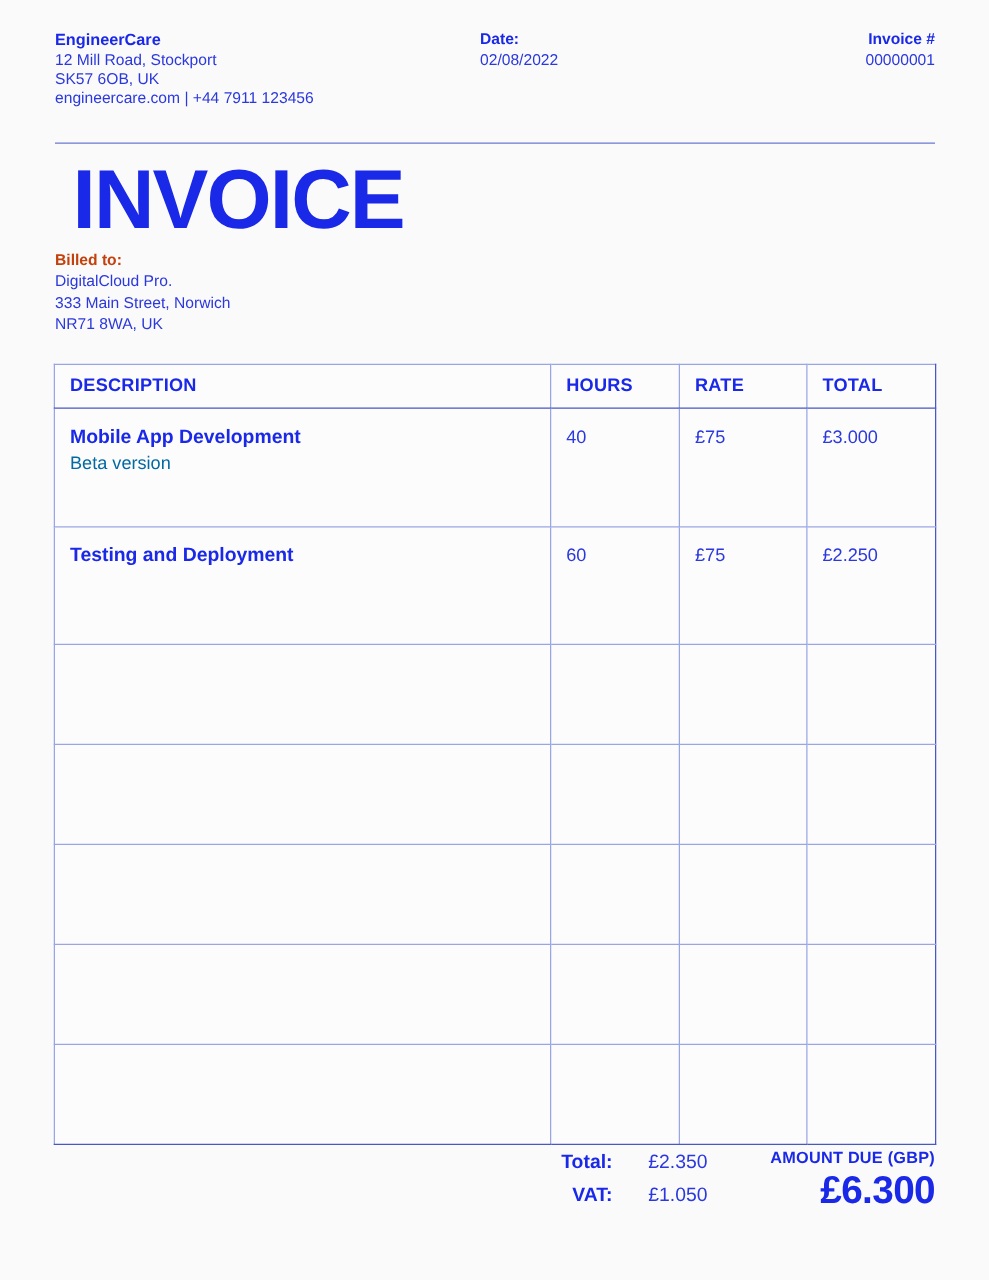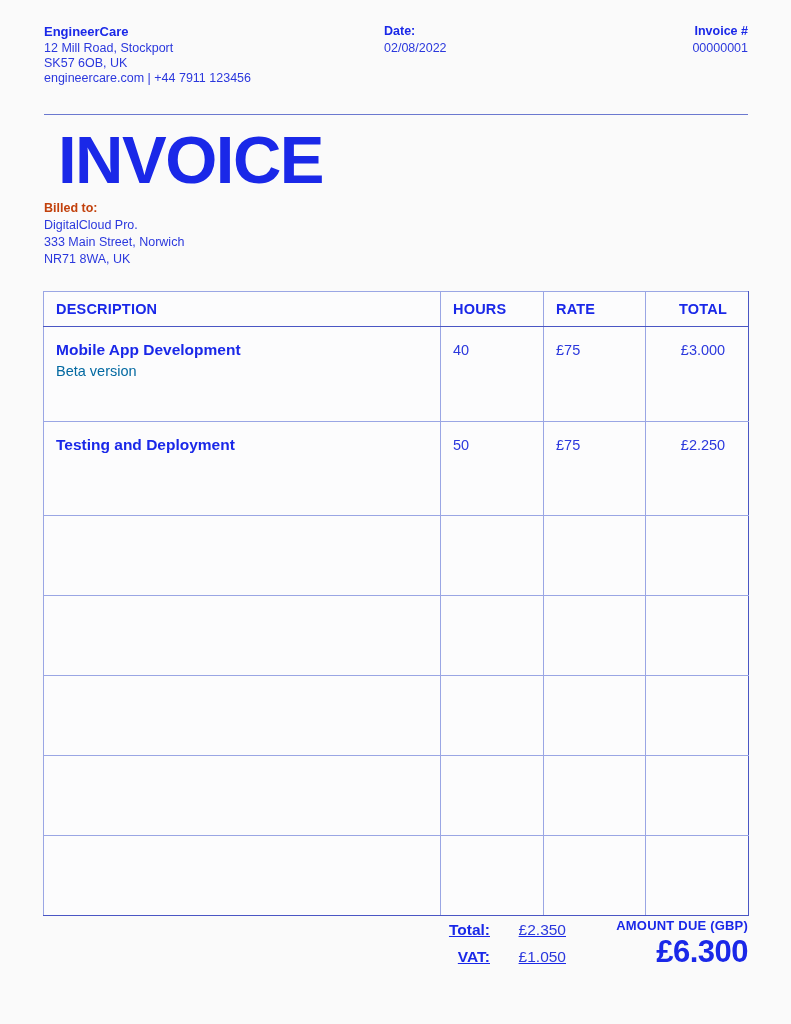--- a/index.html
+++ b/index.html
@@ -118,21 +118,20 @@
   .invoice-table td {
     border: 1px solid #9aa6e4;
     padding: 0;
     vertical-align: top;
     background: #fcfcfd;
   }
   
   .invoice-table th.th-total,
   .invoice-table td.td-total {
     border-left-color: #4a56c4;
-    text-align: center;
   }
   .invoice-table tr > *:last-child {
     border-right-color: #4a56c4;
   }
   .invoice-table tr:last-child > * {
     border-bottom-color: #4a56c4;
   }
 
   .invoice-table thead th {
     height: 34px;
@@ -172,21 +171,20 @@
   .totals-left {
     position: absolute;
     left: 400px;
     top: 916px;
     width: 166px;
   }
   .totals-row {
     display: flex;
     align-items: baseline;
     line-height: 27px;
-    text-decoration: underline;
   }
   .totals-label {
     width: 90px;
     text-align: right;
     font-size: 15.5px;
     font-weight: bold;
     color: #1a28e8;
   }
   .totals-value {
     flex: 1;
@@ -288,21 +286,21 @@
         </td>
       </tr>
 
       <tr class="row-item">
         <td>
           <div class="cell-pad">
             <div class="item-title">Testing and Deployment</div>
           </div>
         </td>
         <td>
-          <div class="cell-plain">50</div>
+          <div class="cell-plain">60</div>
         </td>
         <td>
           <div class="cell-plain">£75</div>
         </td>
         <td class="td-total">
           <div class="cell-plain">£2.250</div>
         </td>
       </tr>
 
       <tr class="row-empty">

